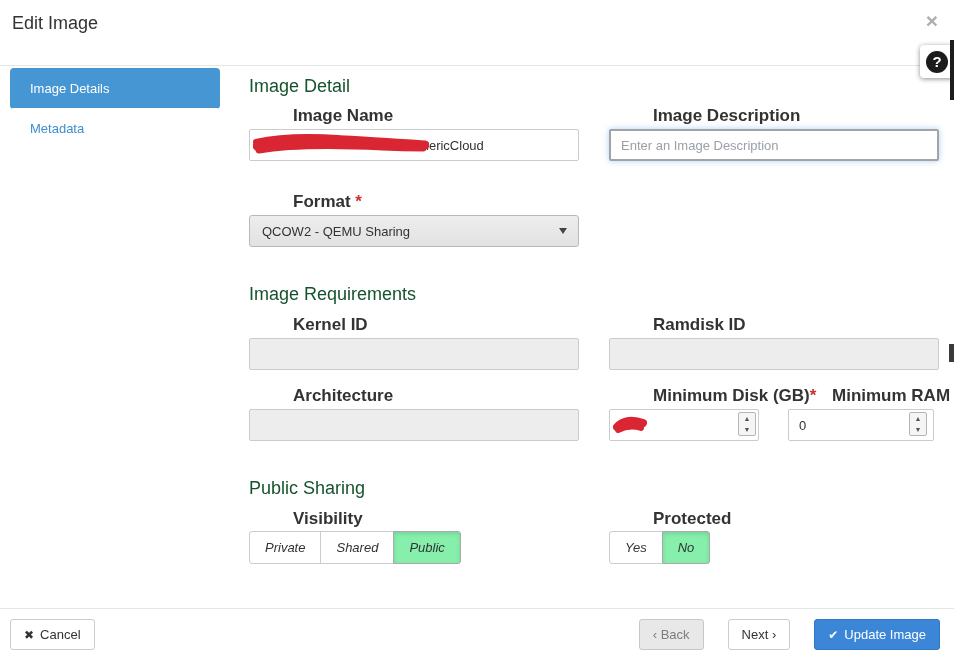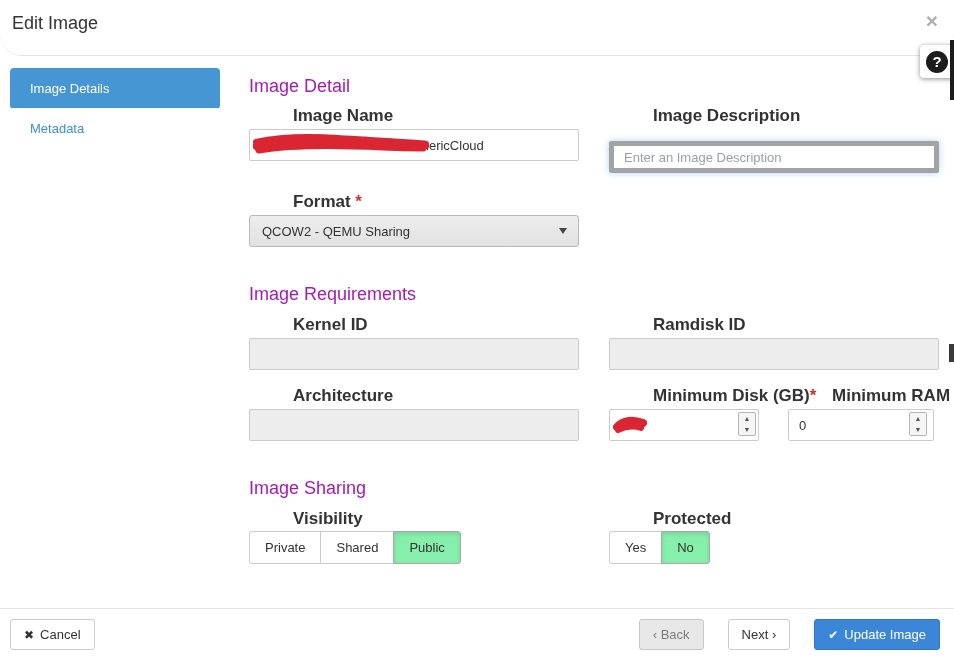--- a/index.html
+++ b/index.html
@@ -7,22 +7,22 @@
   body {
     position: relative;
     font-family: "Liberation Sans", sans-serif;
     background: #ffffff;
     color: #333;
     overflow: hidden;
     font-size: 13px;
   }
   
   .modal-header {
-    position: absolute; left: 0; top: 0; width: 954px; height: 56px;
-    border-bottom: 1px solid #e5e5e5; background: #fff; border-radius: 22px;
+    position: absolute; left: 0; top: 0; width: 954px; height: 66px;
+    border-bottom: 1px solid #e5e5e5; background: #fff;
   }
   .modal-title { position: absolute; left: 12px; top: 13px; font-size: 18px; color: #333; font-weight: 400; }
   .modal-close {
     position: absolute; right: 16px; top: 10px; font-size: 21px; color: #aeaeae;
     font-weight: 700; cursor: pointer; line-height: 1; background: none; border: none;
     font-family: "Liberation Sans", sans-serif;
   }
   
   .help-chip {
     position: absolute; left: 920px; top: 45px; width: 34px; height: 33px;
@@ -43,31 +43,31 @@
   
   .side-item {
     position: absolute; left: 10px; width: 210px; height: 41px;
     display: flex; align-items: center; padding-left: 20px; cursor: pointer;
     border-radius: 4px; font-size: 13px;
   }
   .side-item.active { top: 68px; background: #4696d4; color: #fff; }
   .side-item.inactive { top: 108px; color: #3d8ed0; background: #fff; }
 
   
-  .section-heading { position: absolute; font-size: 18px; font-weight: 400; color: #a21caf; }
+  .section-heading { position: absolute; font-size: 18px; font-weight: 400; color: #14532d; }
   .field-label { position: absolute; font-weight: 700; font-size: 17px; color: #333; padding-left: 44px; }
   .req { color: #c9302c; font-weight: 700; }
 
   .tb {
     position: absolute; height: 32px; border: 1px solid #cbcbcb; border-radius: 2px;
     background: #fff; font-size: 13px; color: #333; padding: 0 10px;
     font-family: "Liberation Sans", sans-serif; outline: none;
   }
   .tb:disabled, .tb.disabled { background: #ededed; color: #777; }
-  .tb.focused { border: 5px solid #a3a3a3; box-shadow: 0 0 6px rgba(102,175,233,.55); margin-top: 12px; }
+  .tb.focused { border: 2px solid #a3a3a3; box-shadow: 0 0 6px rgba(102,175,233,.55); }
   .tb::placeholder { color: #9aa0a6; }
 
   .select-box {
     position: absolute; height: 32px; border: 1px solid #b9b9b9; border-radius: 3px;
     background: linear-gradient(#ededed, #e2e2e2);
     display: flex; align-items: center; padding: 0 12px; cursor: pointer; color: #333;
   }
   .select-caret {
     position: absolute; right: 11px; top: 12px; width: 0; height: 0;
     border-left: 4.5px solid transparent; border-right: 4.5px solid transparent;
@@ -80,21 +80,21 @@
     display: flex; flex-direction: column; cursor: pointer;
   }
   .spin span { flex: 1; display: flex; align-items: center; justify-content: center;
     font-size: 7px; color: #555; line-height: 1; }
 
   
   .btn-group { position: absolute; display: flex; }
   .grp-btn {
     height: 33px; padding: 0 15px; background: #fff; border: 1px solid #cccccc;
     font-size: 13px; color: #333; cursor: pointer; margin-left: -1px;
-    display: flex; align-items: center; font-family: "Liberation Sans", sans-serif;
+    display: flex; align-items: center; font-family: "Liberation Sans", sans-serif; font-style: italic;
   }
   .grp-btn:first-child { margin-left: 0; border-radius: 3px 0 0 3px; }
   .grp-btn:last-child { border-radius: 0 3px 3px 0; }
   .grp-btn.selected { background: #86efac; border-color: #aaaaaa; box-shadow: inset 0 2px 4px rgba(0,0,0,.12); }
 
   
   .modal-footer {
     position: absolute; left: 0; top: 608px; width: 954px; height: 51px;
     border-top: 1px solid #e5e5e5; background: #fff;
   }
@@ -186,21 +186,21 @@
 
 <div class="field-label" style="left:788px; top:386px;">
   <span>Minimum RAM (MB)</span><span class="req">*</span>
 </div>
 <input class="tb" style="left: 788px; top: 409px; width: 146px;" value="0">
 <div class="spin" style="left:909px; top:412px;">
   <span>▲</span>
   <span>▼</span>
 </div>
 
-<div class="section-heading" style="left:249px; top:478px;">Image Sharing</div>
+<div class="section-heading" style="left:249px; top:478px;">Public Sharing</div>
 
 <div class="field-label" style="left:249px; top:509px;">Visibility</div>
 <div class="btn-group" style="left:249px; top:531px;">
   <button class="grp-btn">Private</button>
   <button class="grp-btn">Shared</button>
   <button class="grp-btn selected">Public</button>
 </div>
 
 <div class="field-label" style="left:609px; top:509px;">Protected</div>
 <div class="btn-group" style="left:609px; top:531px;">

